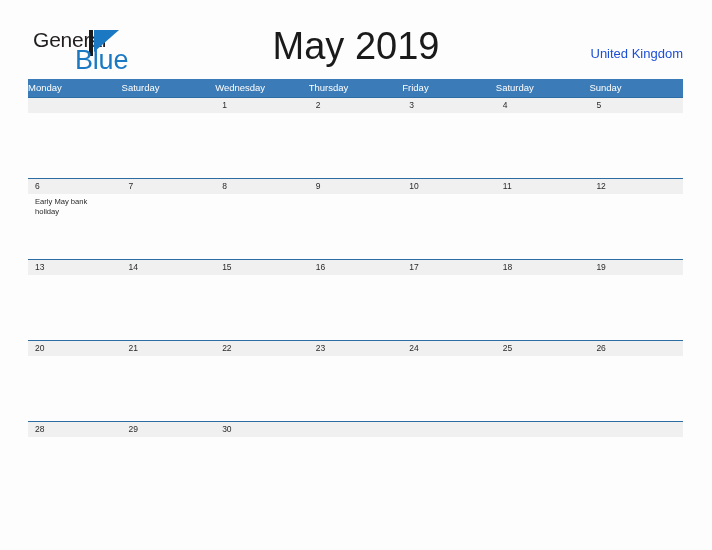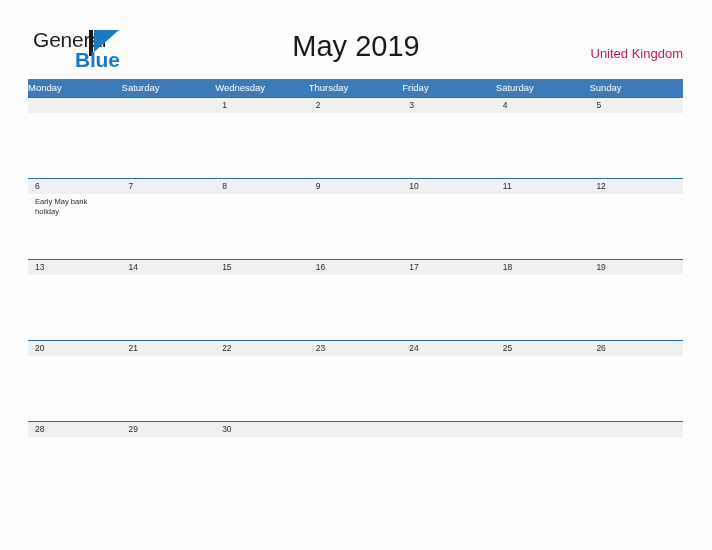--- a/index.html
+++ b/index.html
@@ -45,52 +45,51 @@
     top: 0;
     font-size: 21px;
     letter-spacing: -0.2px;
     color: #231f20;
     line-height: 22px;
   }
   .logo-blue {
     position: absolute;
     left: 42px;
     top: 20px;
-    font-size: 21px;
+    font-size: 27px;
     letter-spacing: -0.2px;
     color: #1b79c3;
     line-height: 22px;
-    font-weight: bold;
   }
   .logo-mark {
     position: absolute;
     left: 56px;
     top: 1px;
     width: 34px;
     height: 26px;
   }
 
   .cal-title {
     position: absolute;
     left: 0;
     top: 28px;
     width: 712px;
     text-align: center;
-    font-size: 29px;
+    font-size: 38px;
     color: #1a1a1a;
     line-height: 36px;
     letter-spacing: 0px;
   }
 
   .country {
     position: absolute;
     right: 29px;
     top: 46px;
     font-size: 13px;
-    color: #be185d;
+    color: #1d4ed8;
     line-height: 16px;
   }
 
   
   .cal {
     position: absolute;
     left: 28px;
     top: 79px;
     width: 655px;
   }

